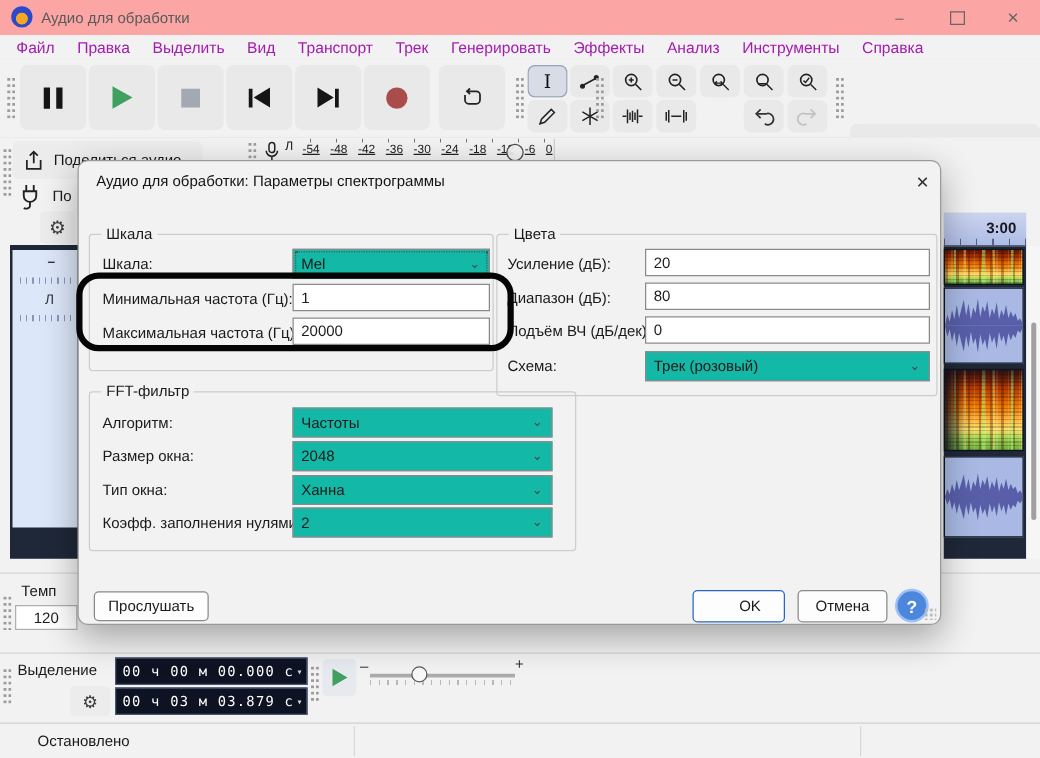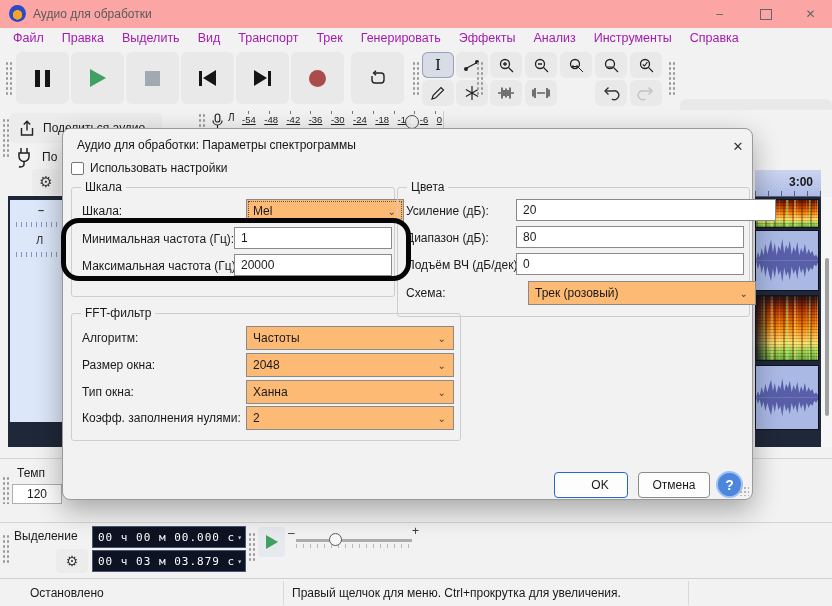--- a/index.html
+++ b/index.html
@@ -95,21 +95,21 @@
      box-shadow:0 10px 28px rgba(0,0,0,.32);box-sizing:border-box;z-index:50;}
   .dtitle{left:14px;top:9px;font-size:12px;color:#141414;}
   .dclose{left:663px;top:5px;width:24px;height:24px;display:flex;align-items:center;justify-content:center;font-size:13px;color:#333;}
   .cb{width:13px;height:13px;background:#fff;border:1px solid #767676;border-radius:2px;box-sizing:border-box;}
   .cb-on{background:#3470d6;border-color:#3470d6;display:flex;align-items:center;justify-content:center;}
   .cblabel{font-size:12px;}
   .group{position:absolute;border:1px solid #cdcdcd;border-radius:3px;}
   .legend{position:absolute;top:-8px;left:9px;background:#f2f2f2;padding:0 4px;font-size:12px;}
   .flabel{position:absolute;font-size:12px;color:#1a1a1a;}
   .input{position:absolute;background:#fff;border:1px solid #8a8a8a;box-sizing:border-box;font-size:12px;display:flex;align-items:center;padding-left:6px;}
-  .combo{position:absolute;background:#fdba74;border:1px solid #8a8a8a;box-sizing:border-box;font-size:12px;display:flex;align-items:center;padding-left:6px;margin-left:12px;}
+  .combo{position:absolute;background:#14b8a6;border:1px solid #8a8a8a;box-sizing:border-box;font-size:12px;display:flex;align-items:center;padding-left:6px;}
   .combo .chev{margin-left:auto;padding-right:7px;color:#444;font-size:10px;}
   .focusdots{outline:1px dotted #555;outline-offset:-3px;}
   .dbtn{position:absolute;background:#fdfdfd;border:1px solid #8a8a8a;border-radius:4px;display:flex;align-items:center;justify-content:center;font-size:12px;box-sizing:border-box;}
   .okbtn{border:1.5px solid #2566c8;padding-left:18px;}
   .helpbtn{position:absolute;width:27px;height:27px;border-radius:50%;background:#4d87dd;border:2px solid #9ec0f5;box-sizing:border-box;
      color:#fff;font-weight:bold;font-size:14px;display:flex;align-items:center;justify-content:center;}
   .resizegrip{position:absolute;right:3px;bottom:3px;width:10px;height:10px;
      background:radial-gradient(circle,#b5b5b5 1px,transparent 1.3px);background-size:4px 4px;}
   
   .highlight{left:61px;top:218px;width:350px;height:63px;border:5px solid #050505;border-radius:18px;box-sizing:border-box;z-index:60;}
@@ -380,34 +380,29 @@
     </div>
   <span class="abs pm" style="left:288px;top:526px">–</span>
   <div class="abs slidertrack"></div>
   <div class="abs sliderticks"></div>
   <div class="abs sliderhandle"></div>
   <span class="abs pm" style="left:412px;top:524px">+</span>
 
   <div class="abs statusbar">
     <span class="st" style="left:30px">Остановлено</span>
     <div class="statussep" style="left:283px"></div>
-    <span class="st" style="left:292px">Правый щелчок для меню. Ctrl+прокрутка для увеличения.</span>
     <div class="statussep" style="left:688px"></div>
   </div>
 
   <div class="abs dialog">
     <span class="abs dtitle">Аудио для обработки: Параметры спектрограммы</span>
     <div class="abs dclose">
         <span>✕</span>
       </div>
 
-    <div class="abs" style="left:8px;top:32px;display:flex;align-items:center;gap:6px">
-      <span class="cb"></span>
-      <span class="cblabel">Использовать настройки</span>
-    </div>
 
     <div class="group" style="left:8px;top:58px;width:322px;height:108px">
       <span class="legend">Шкала</span>
       <span class="flabel" style="left:10px;top:16px">Шкала:</span>
       <div class="combo focusdots" style="left:162px;top:11px;width:158px;height:24px">
         <span>Mel</span>
         <span class="chev">⌄</span>
       </div>
       <span class="flabel" style="left:10px;top:44px">Минимальная частота (Гц):</span>
       <div class="input" style="left:162px;top:39px;width:158px;height:22px">
@@ -415,21 +410,21 @@
       </div>
       <span class="flabel" style="left:10px;top:71px">Максимальная частота (Гц):</span>
       <div class="input" style="left:162px;top:66px;width:158px;height:22px">
         <span>20000</span>
       </div>
     </div>
 
     <div class="group" style="left:334px;top:58px;width:351px;height:128px">
       <span class="legend">Цвета</span>
       <span class="flabel" style="left:8px;top:16px">Усиление (дБ):</span>
-      <div class="input" style="left:118px;top:11px;width:260px;height:22px">
+      <div class="input" style="left:118px;top:11px;width:228px;height:22px">
         <span>20</span>
       </div>
       <span class="flabel" style="left:8px;top:43px">Диапазон (дБ):</span>
       <div class="input" style="left:118px;top:38px;width:228px;height:22px">
         <span>80</span>
       </div>
       <span class="flabel" style="left:8px;top:70px">Подъём ВЧ (дБ/дек):</span>
       <div class="input" style="left:118px;top:65px;width:228px;height:22px">
         <span>0</span>
       </div>
@@ -458,20 +453,23 @@
         <span class="chev">⌄</span>
       </div>
       <span class="flabel" style="left:10px;top:97px">Коэфф. заполнения нулями:</span>
       <div class="combo" style="left:162px;top:92px;width:208px;height:24px">
         <span>2</span>
         <span class="chev">⌄</span>
       </div>
     </div>
 
 
+    <div class="dbtn" style="left:12px;top:344px;width:92px;height:24px">
+      <span>Прослушать</span>
+    </div>
     <div class="dbtn okbtn" style="left:491px;top:343px;width:74px;height:26px">
       <span>OK</span>
     </div>
     <div class="dbtn" style="left:575px;top:343px;width:72px;height:26px">
       <span>Отмена</span>
     </div>
     <div class="helpbtn" style="left:653px;top:342px">
       <span>?</span>
     </div>
     <div class="resizegrip"></div>

